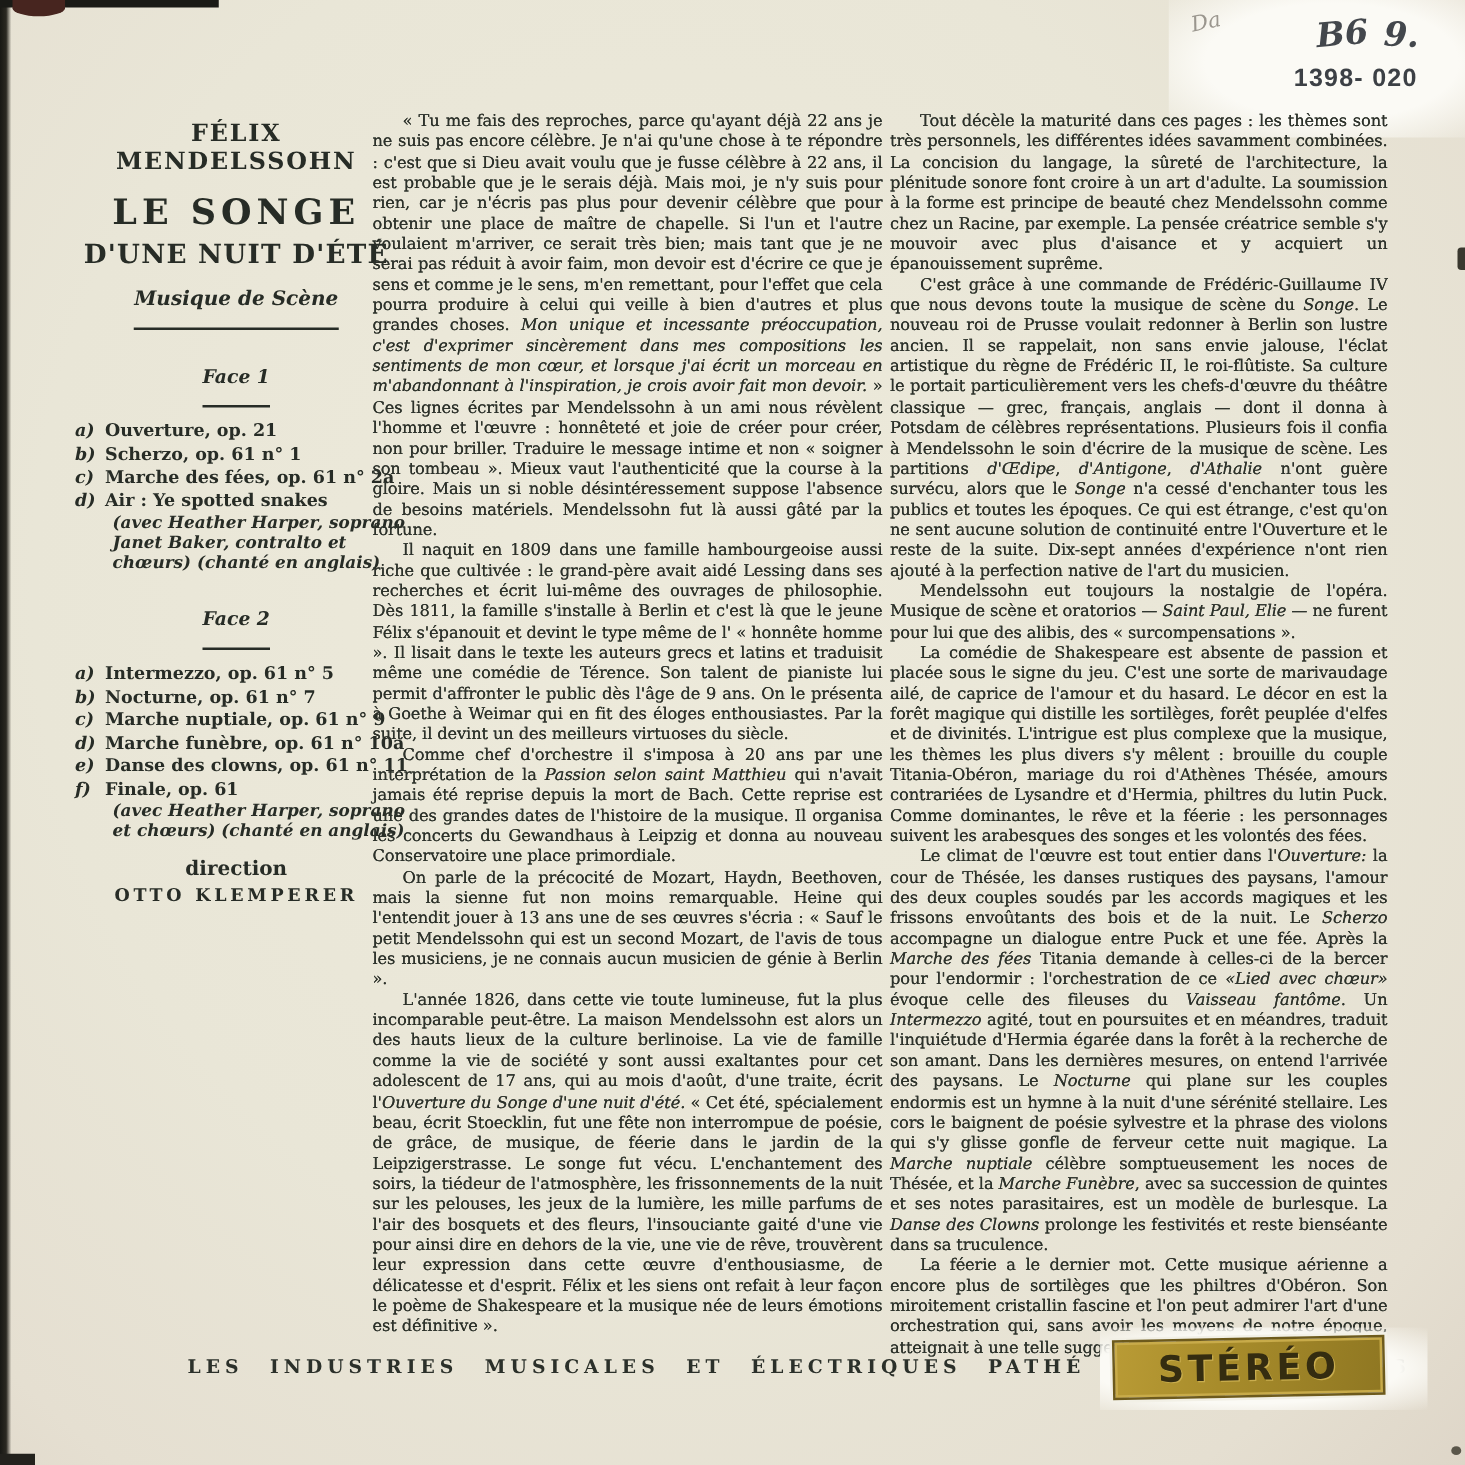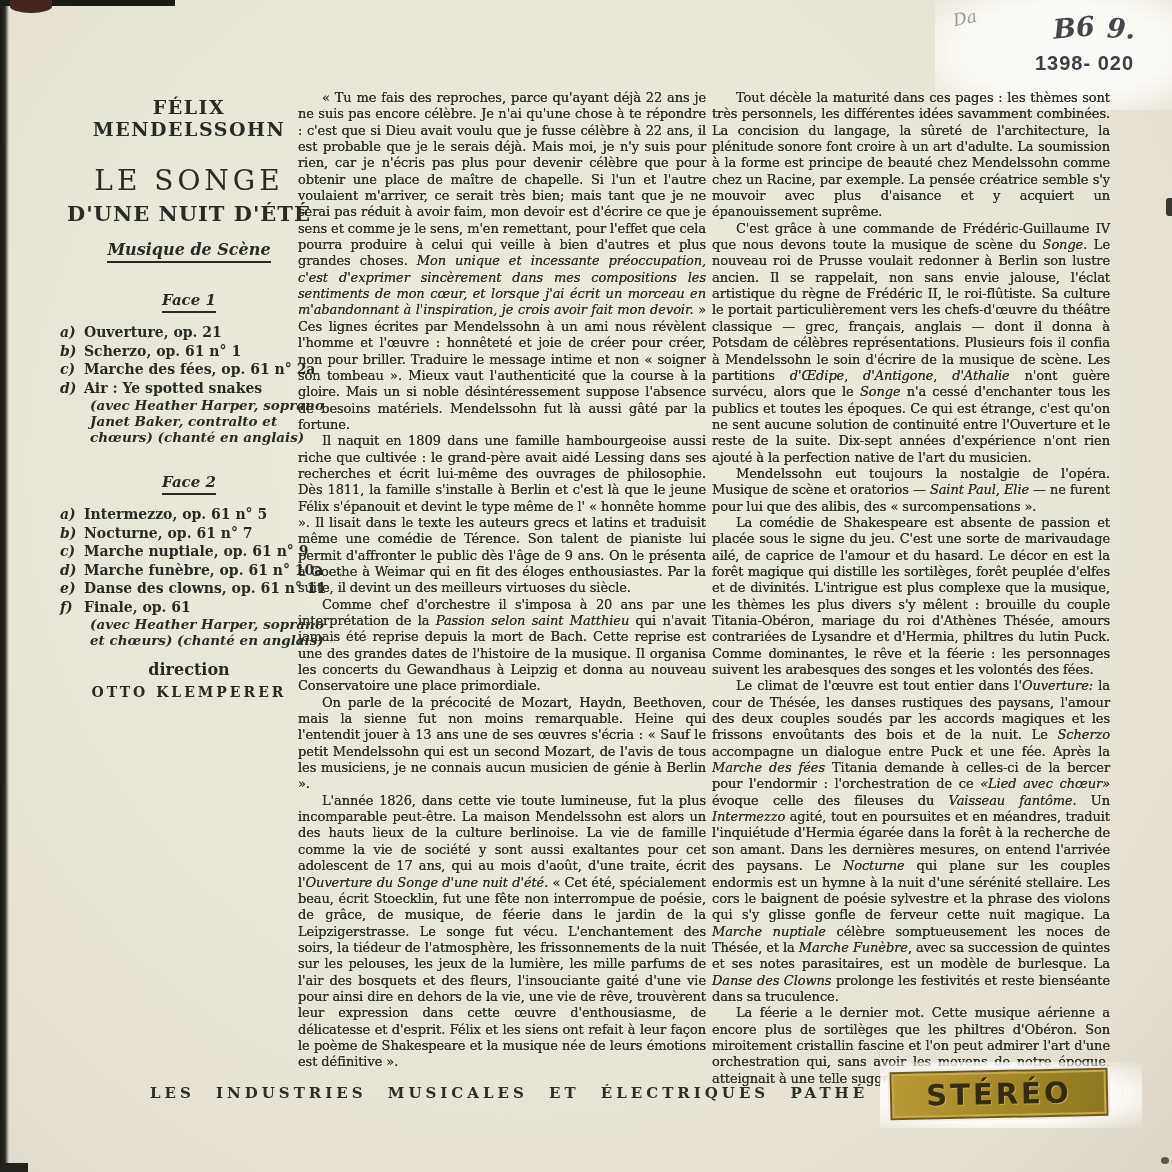--- a/index.html
+++ b/index.html
@@ -23,24 +23,24 @@
   .hw{position:absolute;font-style:italic;color:#43474c;}
   .hw-small{left:18px;top:8px;font-size:17px;color:#9a968e;transform:rotate(-12deg);}
   .hw-code{left:118px;top:12px;font-size:27px;font-weight:bold;transform:rotate(-5deg);}
   .hw-num{left:172px;top:13px;font-size:27px;font-weight:bold;transform:rotate(3deg);}
   .stamp{position:absolute;left:100px;top:52px;font-family:"Liberation Sans","DejaVu Sans",sans-serif;
     font-weight:bold;font-size:20px;color:#3c4045;letter-spacing:1px;}
 
   
   .left-panel{position:absolute;left:60px;top:96px;width:258px;text-align:center;color:#272c26;}
   .composer{font-size:19px;font-weight:bold;letter-spacing:1.5px;}
-  .title1{margin-top:24px;font-size:28px;font-weight:normal;letter-spacing:4px;}
+  .title1{margin-top:13px;font-size:28px;font-weight:bold;letter-spacing:4px;}
   .title2{margin-top:4px;font-size:21px;font-weight:bold;letter-spacing:1px;}
   .subtitle{margin-top:14px;font-size:16px;font-weight:bold;font-style:italic;}
-  .u{display:inline-block;border-bottom:2px solid currentColor;padding-bottom:2px;text-align:center;}
+  .u{display:inline-block;border-bottom:2px solid currentColor;padding-bottom:14px;text-align:center;}
   .face-heading{margin-top:28px;font-size:15px;font-weight:bold;font-style:italic;}
   .track-list{margin-top:10px;text-align:left;}
   .track{font-size:14px;font-weight:bold;line-height:18.5px;white-space:nowrap;}
   .track-label{display:inline-block;width:24px;font-style:italic;}
   .track-sub{font-size:13.5px;font-weight:bold;font-style:italic;line-height:16px;margin-left:30px;white-space:nowrap;}
   .orchestra{margin-top:18px;font-size:15.5px;font-weight:bold;line-height:20px;letter-spacing:0.5px;}
   .direction{margin-top:12px;font-size:16px;font-weight:bold;}
   .conductor{margin-top:5px;font-size:14px;font-weight:bold;letter-spacing:3px;}
 
   

